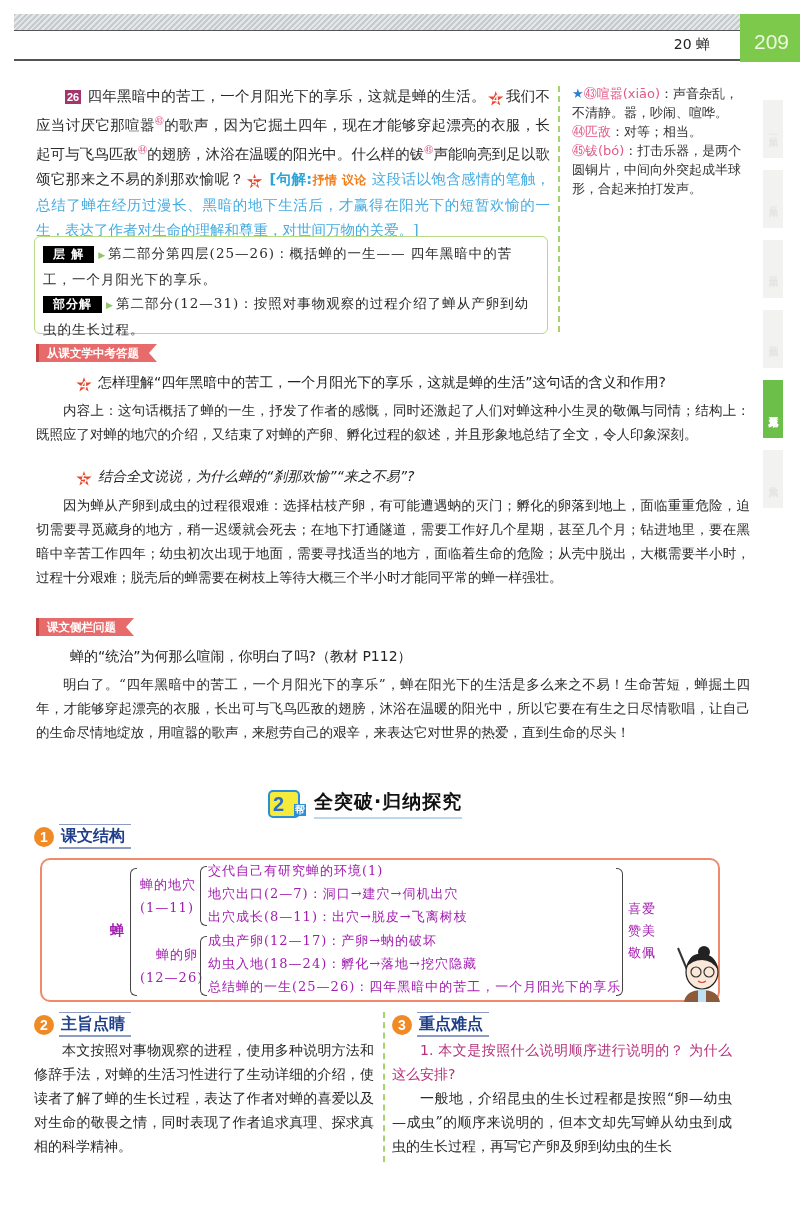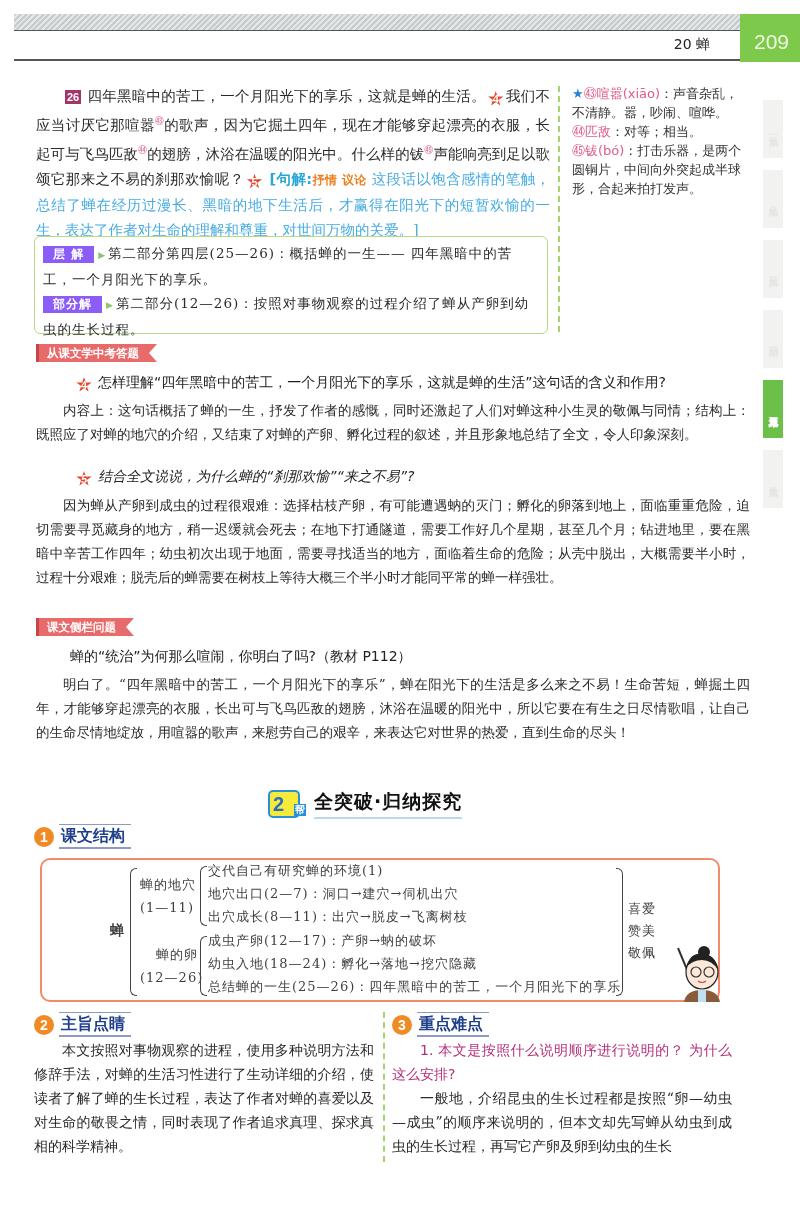--- a/index.html
+++ b/index.html
@@ -36,21 +36,21 @@
   .anno { position: absolute; left: 572px; top: 84px; width: 178px; font-size: 13px; line-height: 19px; color: #333; }
   .dash-sep { position: absolute; left: 558px; top: 86px; width: 0; height: 246px; border-left: 2px dashed #a7d36e; }
   .anno .term { color: #e05a8a; font-family: "DejaVu Sans", sans-serif; }
   .anno .star { color: #2b7fd6; }
   .brace-grp { position: relative; padding-left: 12px; margin: 1px 0; }
   .brace-grp::before { content: ""; position: absolute; left: 3px; top: 4px; bottom: 4px; width: 5px; border: 1.5px solid #444; border-right: none; border-radius: 5px 0 0 5px; }
   .indent2 { padding-left: 78px; }
 
   
   .layer-box { position: absolute; left: 34px; top: 236px; width: 514px; height: 98px; border: 1.5px solid #b6da86; border-radius: 6px; padding: 4px 8px; font-size: 13.5px; line-height: 24px; letter-spacing: 1px; }
-  .tag-green { display: inline-block; background: #8b5cf6; color: #fff; font-family: "DejaVu Sans", sans-serif; font-size: 12px; font-weight: bold; padding: 0 10px; line-height: 17px; margin-right: 4px; }
+  .tag-green { display: inline-block; background: #000000; color: #fff; font-family: "DejaVu Sans", sans-serif; font-size: 12px; font-weight: bold; padding: 0 10px; line-height: 17px; margin-right: 4px; }
   .tag-arrow { color: #8dc66a; font-size: 9px; margin-right: 2px; }
 
   
   .ribbon { position: absolute; height: 18px; padding: 0 18px 0 8px; background: #e86b6b; color: #fff; font-family: "DejaVu Sans", sans-serif; font-size: 11.5px; font-weight: bold; line-height: 18px;
     clip-path: polygon(0 0, 100% 0, calc(100% - 8px) 50%, 100% 100%, 0 100%); border-left: 3px solid #c84545; }
 
   .q-line { position: absolute; left: 74px; font-family: "DejaVu Sans", sans-serif; font-size: 14px; color: #222; }
   .q-line .star-badge { margin-right: 6px; }
   .body-text { position: absolute; left: 36px; width: 714px; font-size: 13.5px; line-height: 24px; text-indent: 2em; text-align: justify; }
 
@@ -60,21 +60,21 @@
   .bang-icon span { font-size: 10px; color: #fff; background: #2a8fd6; position: absolute; right: -8px; bottom: 0; padding: 0 1px; line-height: 12px; }
   .banner-title { margin-left: 14px; font-family: "DejaVu Sans", sans-serif; font-weight: bold; font-size: 19px; color: #111; border-bottom: 2px solid #bcd8ef; padding-bottom: 2px; letter-spacing: 1px; }
 
   
   .sec-head { position: absolute; display: flex; align-items: center; }
   .sec-num { width: 20px; height: 20px; border-radius: 50%; background: #f08a24; color: #fff; font-family: "Liberation Sans", sans-serif; font-weight: bold; font-size: 14px; text-align: center; line-height: 20px; }
   .sec-title { margin-left: 5px; font-family: "DejaVu Sans", sans-serif; font-weight: bold; font-size: 16px; color: #1f3f8a; border-bottom: 2px solid #8d9ac3; border-top: 1px solid #8d9ac3; padding: 0 6px 0 2px; line-height: 22px; }
 
   
   .struct-box { position: absolute; left: 40px; top: 858px; width: 680px; height: 144px; border: 2px solid #ef8b6b; border-radius: 10px; }
-  .sx { position: absolute; font-size: 13px; color: #404040; white-space: nowrap; letter-spacing: 1px; }
+  .sx { position: absolute; font-size: 13px; color: #a21caf; white-space: nowrap; letter-spacing: 1px; }
   .br { position: absolute; border: 1.5px solid #444; border-right: none; border-radius: 6px 0 0 6px; width: 7px; }
   .br-r { position: absolute; border: 1.5px solid #444; border-left: none; border-radius: 0 6px 6px 0; width: 7px; }
   .root { font-family: "DejaVu Sans", sans-serif; font-weight: bold; font-size: 14px; }
 
   .teacher { position: absolute; left: 672px; top: 942px; width: 52px; height: 60px; }
 
   
   .col-text { position: absolute; font-size: 14px; line-height: 24px; text-align: justify; color: #2a2a2a; }
   .dash-sep2 { position: absolute; left: 383px; top: 1012px; height: 150px; border-left: 2px dashed #a7d36e; }
   .q-magenta { color: #b5307a; font-family: "DejaVu Sans", sans-serif; font-size: 14px; }
@@ -111,21 +111,21 @@
   <div>
     <span class="term">㊹匹敌</span><span>：对等；相当。</span>
   </div>
   <div>
     <span class="term">㊺钹</span><span class="term">(bó)</span><span>：打击乐器，是两个圆铜片，中间向外突起成半球形，合起来拍打发声。</span>
   </div>
 </div>
 
 <div class="layer-box">
   <div><span class="tag-green">层 解</span><span class="tag-arrow">▶</span><span>第二部分第四层(25—26)：概括蝉的一生—— 四年黑暗中的苦工，一个月阳光下的享乐。</span></div>
-  <div><span class="tag-green">部分解</span><span class="tag-arrow">▶</span><span>第二部分(12—26)：按照对事物观察的过程介绍了蝉从产卵到幼虫的生长过程。</span></div>
+  <div><span class="tag-green">部分解</span><span class="tag-arrow">▶</span><span>第二部分(12—31)：按照对事物观察的过程介绍了蝉从产卵到幼虫的生长过程。</span></div>
 </div>
 
 <div class="ribbon" style="left:36px;top:344px;">从课文学中考答题</div>
 <div class="q-line" style="top:374px;">
   <span class="star-badge">4</span><span>怎样理解“四年黑暗中的苦工，一个月阳光下的享乐，这就是蝉的生活”这句话的含义和作用?</span>
 </div>
 <div class="body-text" style="top:398px;">内容上：这句话概括了蝉的一生，抒发了作者的感慨，同时还激起了人们对蝉这种小生灵的敬佩与同情；结构上：既照应了对蝉的地穴的介绍，又结束了对蝉的产卵、孵化过程的叙述，并且形象地总结了全文，令人印象深刻。</div>
 
 <div class="q-line" style="top:468px;font-style:italic;">
   <span class="star-badge">5</span><span>结合全文说说，为什么蝉的“刹那欢愉”“来之不易”?</span>

